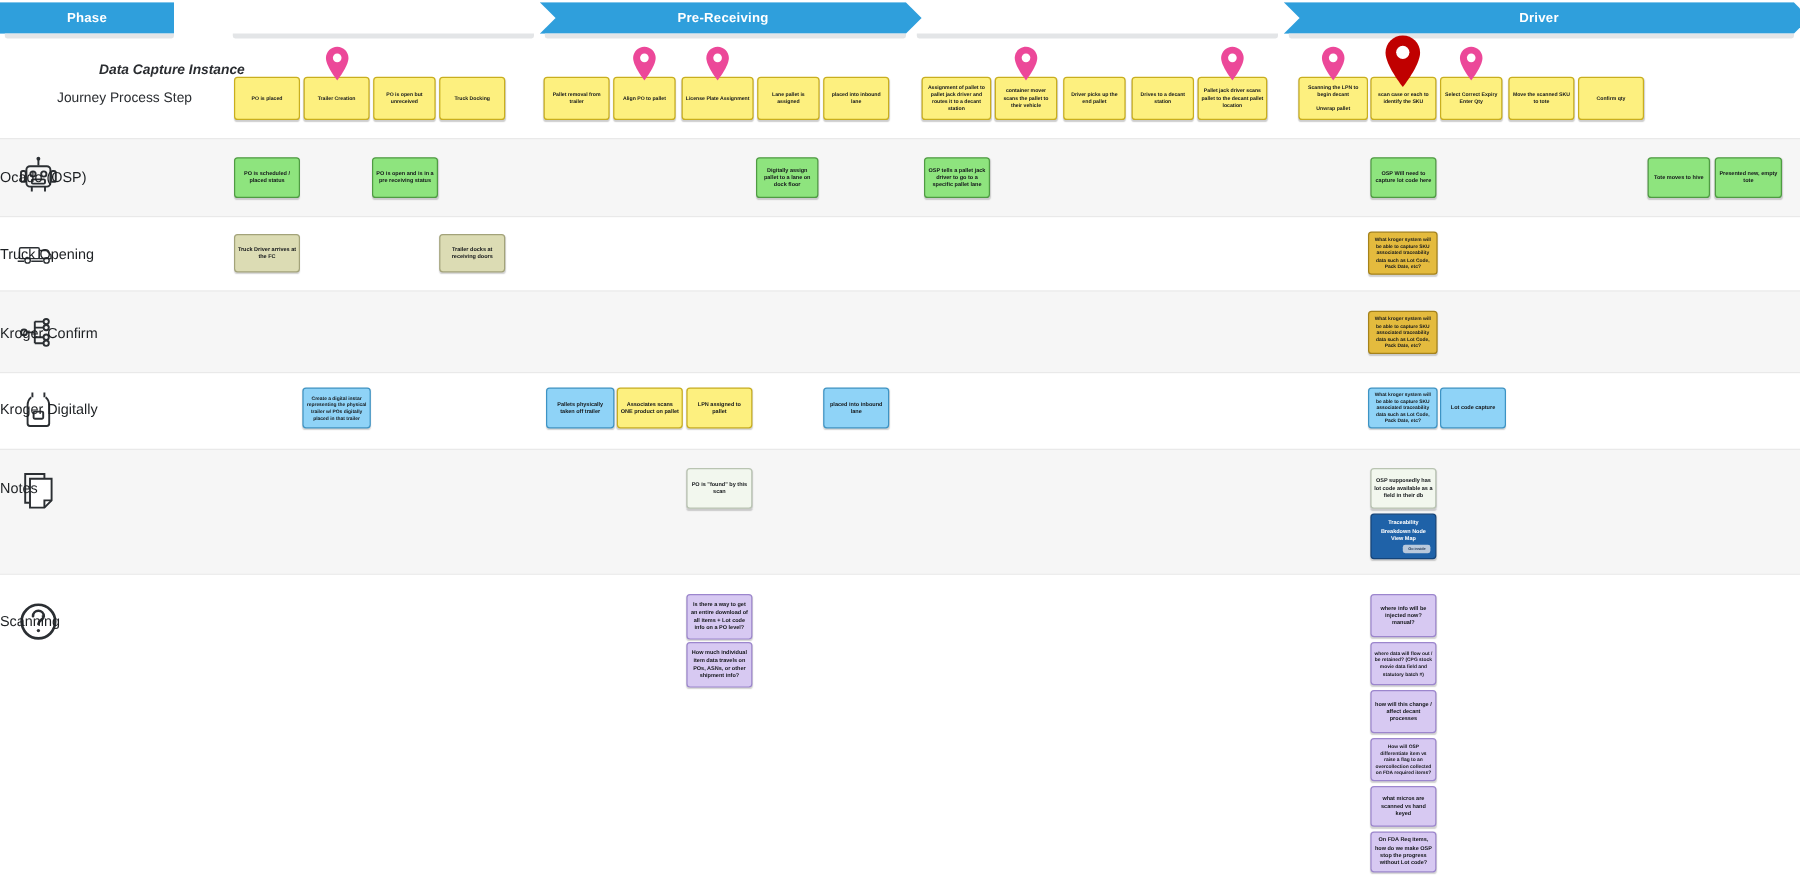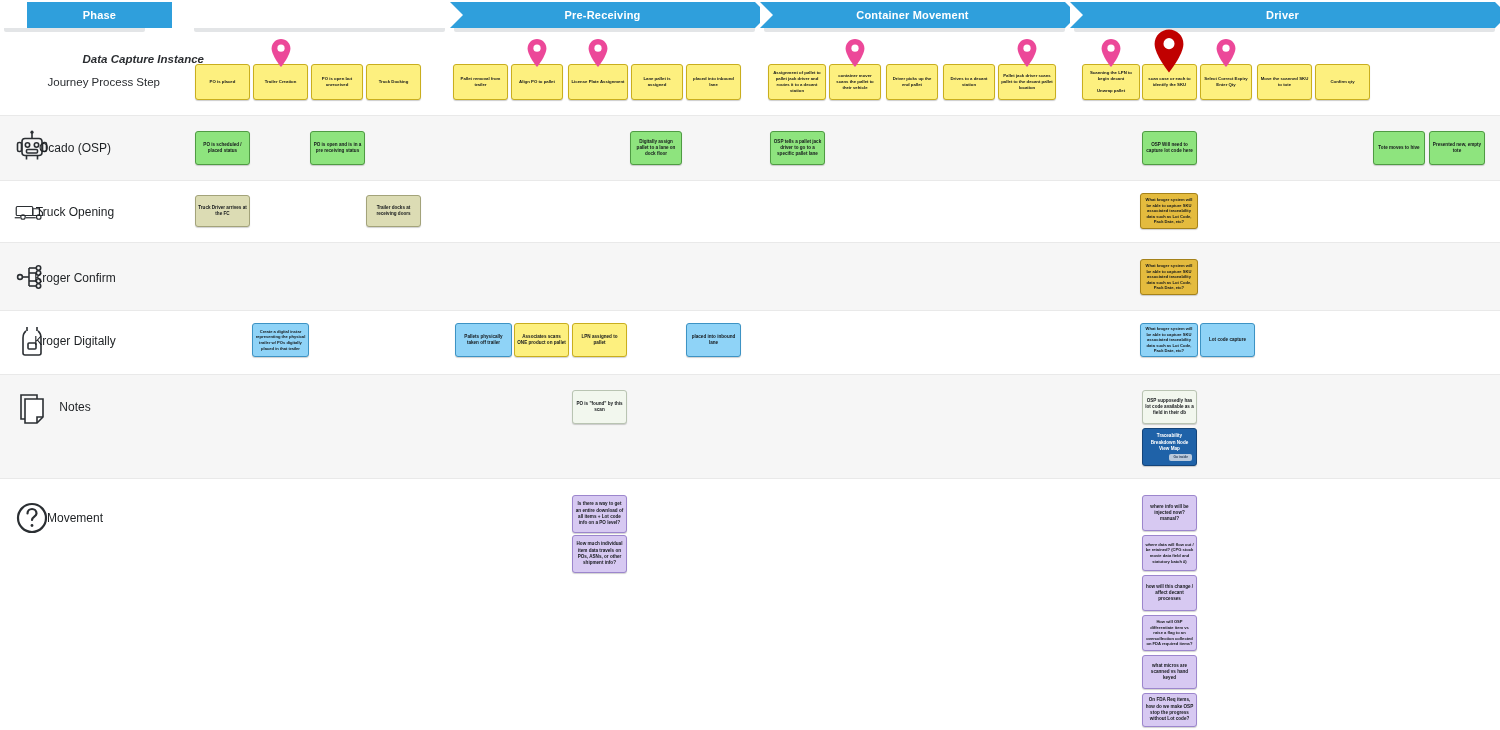--- a/index.html
+++ b/index.html
@@ -55,21 +55,21 @@
   }
   .sub-label.italic{font-style:italic;font-weight:600;}
 
   
   .band{position:absolute;left:0;width:1500px;}
   .band.shaded{background:#f6f6f6;}
   .band.plain{background:#ffffff;}
   .band-sep{position:absolute;left:0;width:1500px;height:1px;background:#e9e9e9;}
 
   .lane-label{
-    position:absolute;width:150px;text-align:center;
+    position:absolute;width:150px;text-align:left;
     font-size:12px;color:#1d2023;
   }
   .lane-icon{position:absolute;left:14px;width:36px;height:36px;}
   .lane-icon svg{width:36px;height:36px;display:block;}
 
   
   .card{
     position:absolute;
     box-sizing:border-box;
     border:1px solid #9aa0a6;
@@ -118,35 +118,32 @@
   
   .pin{position:absolute;width:22px;height:30px;}
   .pin svg{width:100%;height:100%;display:block;}
 </style>
 </head>
 <body>
 
 <div id="map">
 
   <div class="phase-row">
-    <div class="phase" style="left:0px;width:145px;margin-left:27px;">
+    <div class="phase" style="left:0px;width:145px;">
       <span class="ptxt">Phase</span>
     </div>
     <div class="phase-shadow" style="left:4px;width:141px;"></div>
 
     <div class="phase-shadow" style="left:194px;width:251px;"></div>
 
     <div class="phase arrow notch" style="left:450px;width:305px;">
       <span class="ptxt">Pre-Receiving</span>
     </div>
     <div class="phase-shadow" style="left:454px;width:301px;"></div>
 
-    <div class="phase arrow notch" style="left:760px;width:305px;">
-      <span class="ptxt">Container Movement</span>
-    </div>
     <div class="phase-shadow" style="left:764px;width:301px;"></div>
 
     <div class="phase arrow notch" style="left:1070px;width:425px;">
       <span class="ptxt">Driver</span>
     </div>
     <div class="phase-shadow" style="left:1074px;width:421px;"></div>
   </div>
 
   <div class="sub-label italic" style="top:53px;margin-left:44px;">Data Capture Instance</div>
   <div class="sub-label" style="top:76px;">Journey Process Step</div>
@@ -302,21 +299,21 @@
   </div>
   <div class="lane-label" style="left:0px;top:400px;">Notes</div>
 
   <div class="lane-icon" style="top:500px;">
     <svg viewBox="0 0 36 36" fill="none" stroke="#2b2f33" stroke-width="2.2">
       <circle cx="18" cy="18" r="14"></circle>
       <path d="M13.5 13.5a4.5 4.5 0 119 0c0 3-4.5 3.2-4.5 6.5" stroke-linecap="round"></path>
       <circle cx="18" cy="25.5" r="1.4" fill="#2b2f33" stroke="none"></circle>
     </svg>
   </div>
-  <div class="lane-label" style="left:0px;top:511px;">Movement</div>
+  <div class="lane-label" style="left:0px;top:511px;">Scanning</div>
 
   <div class="card c-green big" style="left:195px;top:131px;width:55px;height:34px;">PO is scheduled / placed status</div>
   <div class="card c-green big" style="left:310px;top:131px;width:55px;height:34px;">PO is open and is in a pre receiving status</div>
   <div class="card c-green big" style="left:630px;top:131px;width:52px;height:34px;">Digitally assign pallet to a lane on dock floor</div>
   <div class="card c-green big" style="left:770px;top:131px;width:55px;height:34px;">OSP tells a pallet jack driver to go to a specific pallet lane</div>
   <div class="card c-green big" style="left:1142px;top:131px;width:55px;height:34px;">OSP Will need to capture lot code here</div>
   <div class="card c-green big" style="left:1373px;top:131px;width:52px;height:34px;">Tote moves to hive</div>
   <div class="card c-green big" style="left:1429px;top:131px;width:56px;height:34px;">Presented new, empty tote</div>
 
   <div class="card c-khaki big" style="left:195px;top:195px;width:55px;height:32px;">Truck Driver arrives at the FC</div>

